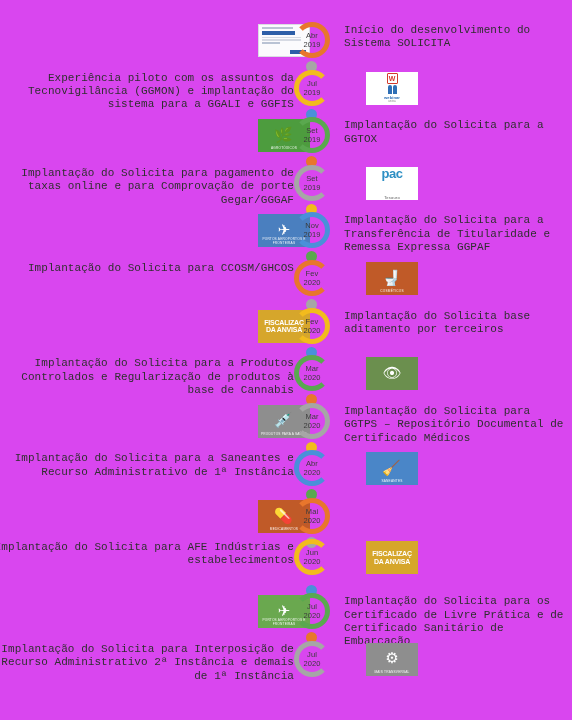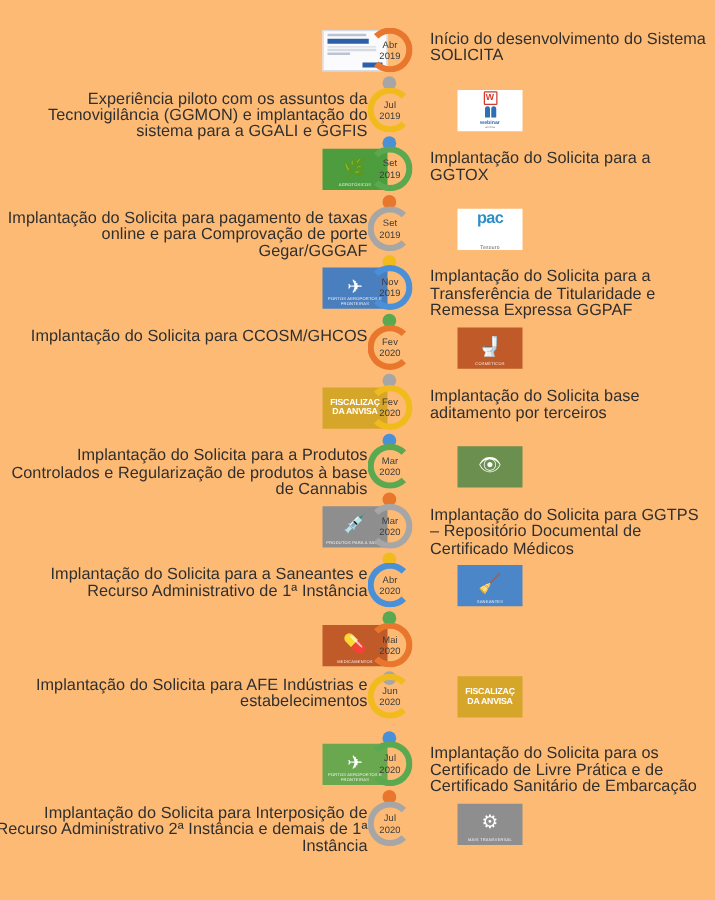--- a/index.html
+++ b/index.html
@@ -7,21 +7,21 @@
     margin: 0; padding: 0;
     width: 572px; height: 720px;
     background: #ffffff;
     font-family: "Liberation Sans", sans-serif;
     overflow: hidden;
   }
   #timeline {
     position: relative;
     width: 572px;
     height: 720px;
-    background: #fdba74;
+    background: #d946ef;
   }
 
   
   .row {
     position: absolute;
     left: 0;
     width: 572px;
     height: 48px;
     display: block;
   }
@@ -65,24 +65,25 @@
     position: absolute;
     left: 306px;
     width: 11px;
     height: 11px;
     border-radius: 50%;
   }
 
   
   .desc {
     position: absolute;
-    font-size: 13px;
+    font-size: 11px;
     line-height: 13.4px;
     color: #2f2f2f;
     letter-spacing: 0.05px;
+    font-family: Liberation Mono, monospace;
   }
   .desc.right { left: 344px; width: 224px; text-align: left; }
   .desc.left  { right: 278px; width: 300px; text-align: right; }
 
   
   .thumb {
     position: absolute;
     width: 52px;
     height: 33px;
     top: 2px;

